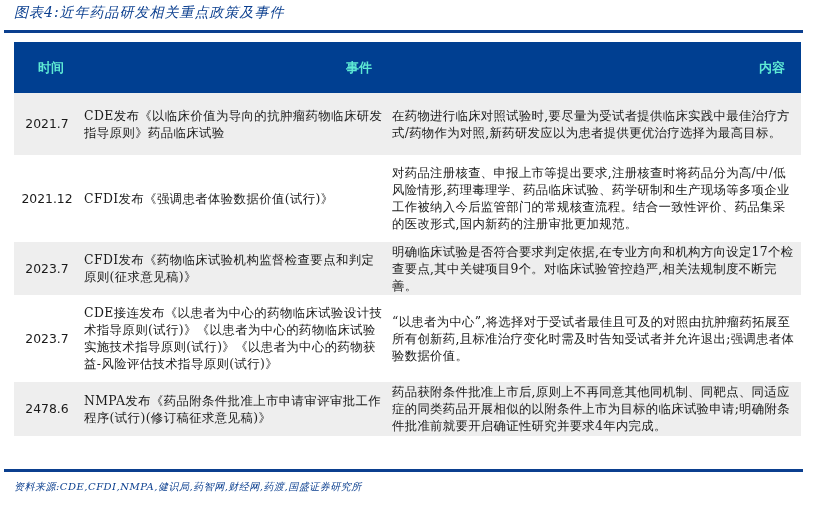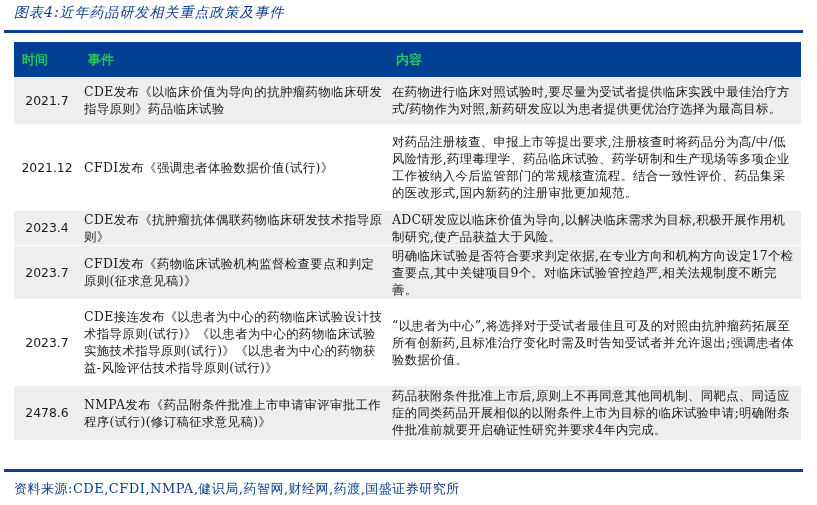--- a/index.html
+++ b/index.html
@@ -3,33 +3,33 @@
 <meta charset="utf-8">
 <style>
   html, body { margin: 0; padding: 0; background: #ffffff; }
   body { width: 817px; height: 505px; position: relative; overflow: hidden;
          font-family: "DejaVu Serif", "Liberation Serif", serif; color: #1a1a1a; }
   .title { position: absolute; left: 14px; top: 4px; font-size: 14px; font-style: italic;
            color: #0b3f8f; letter-spacing: 1px; font-family: "DejaVu Serif", serif; }
   .rule-top { position: absolute; left: 4px; top: 30px; width: 799px; height: 3px; background: #0b3f8f; }
   table.main { position: absolute; left: 14px; top: 42px; width: 787px; border-collapse: collapse;
                table-layout: fixed; }
-  table.main th { background: #003f91; color: #22c55e; font-weight: bold; font-size: 13px;
-                  height: 19px; padding: 8px; text-align: left;
+  table.main th { background: #003f91; color: #5eead4; font-weight: bold; font-size: 13px;
+                  height: 19px; padding: 16px; text-align: right;
                   font-family: "DejaVu Sans", "Liberation Sans", sans-serif; }
   table.main td { font-size: 12.4px; line-height: 17px; vertical-align: middle; padding: 0 4px;
                   border-bottom: 1px solid #ffffff; }
   table.main tr.gray td { background: #eeeeee; }
   table.main tr.white td { background: #ffffff; margin-top: 40px; }
   td.time { text-align: center; font-family: "DejaVu Sans", "Liberation Sans", sans-serif;
             font-size: 13.5px; }
   td.event { letter-spacing: 0.4px; }
   td.content { letter-spacing: 0.3px; }
   .rule-bottom { position: absolute; left: 4px; top: 469px; width: 799px; height: 3px; background: #0b3f8f; }
-  .source { position: absolute; left: 14px; top: 480px; font-size: 13px; 
+  .source { position: absolute; left: 14px; top: 480px; font-size: 10px; font-style: italic;
             color: #0b3f8f; letter-spacing: 0.5px; }
 </style>
 </head>
 <body>
 
 <div class="title">图表4:近年药品研发相关重点政策及事件</div>
 <div class="rule-top"></div>
 
 <table class="main">
   <colgroup>
@@ -38,34 +38,29 @@
       <col style="width:413px">
     </colgroup>
   <thead>
     <tr>
       <th>时间</th>
       <th>事件</th>
       <th>内容</th>
     </tr>
   </thead>
   <tbody>
-    <tr class="gray" style="height:47px">
+    <tr class="gray" style="height:62px">
       <td class="time">2021.7</td>
       <td class="event">CDE发布《以临床价值为导向的抗肿瘤药物临床研发指导原则》药品临床试验</td>
       <td class="content">在药物进行临床对照试验时,要尽量为受试者提供临床实践中最佳治疗方式/药物作为对照,新药研发应以为患者提供更优治疗选择为最高目标。</td>
     </tr>
     <tr class="white" style="height:86px">
       <td class="time">2021.12</td>
       <td class="event">CFDI发布《强调患者体验数据价值(试行)》</td>
       <td class="content">对药品注册核查、申报上市等提出要求,注册核查时将药品分为高/中/低风险情形,药理毒理学、药品临床试验、药学研制和生产现场等多项企业工作被纳入今后监管部门的常规核查流程。结合一致性评价、药品集采的医改形式,国内新药的注册审批更加规范。</td>
-    </tr>
-    <tr class="gray" style="height:35px">
-      <td class="time">2023.4</td>
-      <td class="event">CDE发布《抗肿瘤抗体偶联药物临床研发技术指导原则》</td>
-      <td class="content">ADC研发应以临床价值为导向,以解决临床需求为目标,积极开展作用机制研究,使产品获益大于风险。</td>
     </tr>
     <tr class="gray" style="height:54px">
       <td class="time">2023.7</td>
       <td class="event">CFDI发布《药物临床试验机构监督检查要点和判定原则(征求意见稿)》</td>
       <td class="content">明确临床试验是否符合要求判定依据,在专业方向和机构方向设定17个检查要点,其中关键项目9个。对临床试验管控趋严,相关法规制度不断完善。</td>
     </tr>
     <tr class="white" style="height:86px">
       <td class="time">2023.7</td>
       <td class="event">CDE接连发布《以患者为中心的药物临床试验设计技术指导原则(试行)》《以患者为中心的药物临床试验实施技术指导原则(试行)》《以患者为中心的药物获益-风险评估技术指导原则(试行)》</td>
       <td class="content">“以患者为中心”,将选择对于受试者最佳且可及的对照由抗肿瘤药拓展至所有创新药,且标准治疗变化时需及时告知受试者并允许退出;强调患者体验数据价值。</td>

